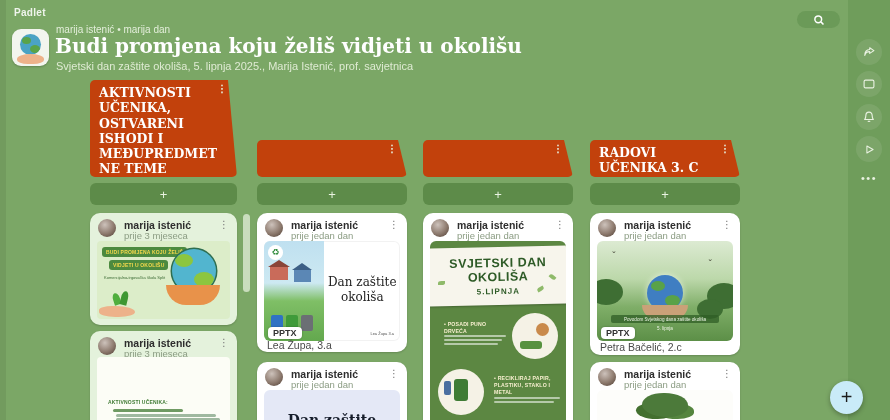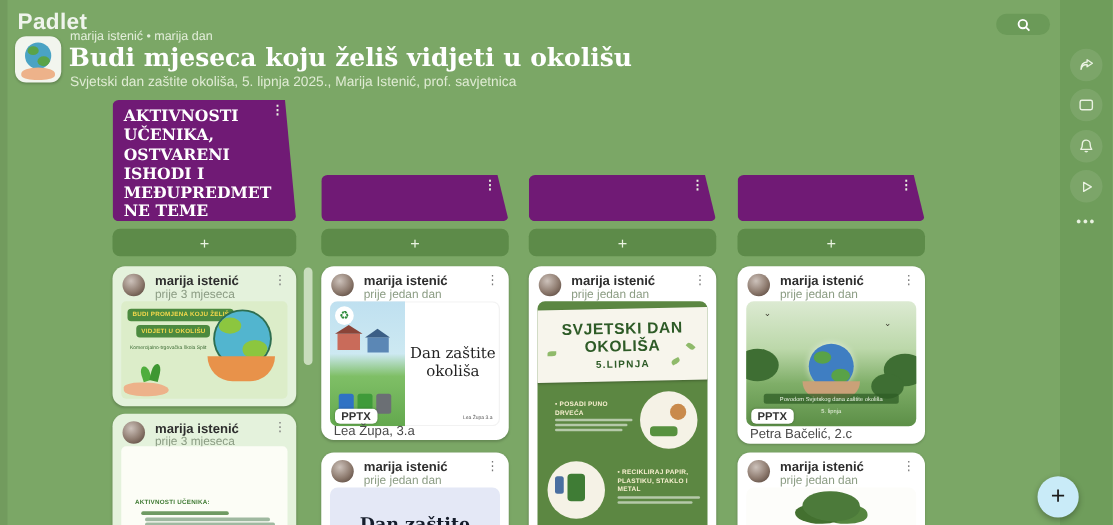--- a/index.html
+++ b/index.html
@@ -4,38 +4,38 @@
 <style>
   html,body{margin:0;padding:0;}
   body{
     width:890px;height:420px;overflow:hidden;position:relative;
     background:#7ba766;
     font-family:"Liberation Sans","DejaVu Sans",sans-serif;
     -webkit-font-smoothing:antialiased;
   }
   .abs{position:absolute;}
   
-  .logo{left:14px;top:7px;font-size:18px;font-weight:bold;color:rgba(255,255,255,.88);letter-spacing:.3px;}
+  .logo{left:14px;top:7px;font-size:10px;font-weight:bold;color:rgba(255,255,255,.88);letter-spacing:.3px;}
   .board-icon{left:12px;top:29px;width:37px;height:37px;border-radius:9px;background:#f2f5ee;box-shadow:0 1px 2px rgba(0,0,0,.2);overflow:hidden;}
   .bi-earth{position:absolute;left:8px;top:5px;width:21px;height:21px;border-radius:50%;background:#4aa3c4;overflow:hidden;}
   .bi-land1{position:absolute;left:2px;top:3px;width:9px;height:7px;border-radius:50%;background:#5aa348;}
   .bi-land2{position:absolute;right:1px;bottom:2px;width:10px;height:8px;border-radius:50%;background:#5aa348;}
   .bi-hand{position:absolute;left:5px;bottom:2px;width:27px;height:10px;border-radius:50% 50% 40% 40%;background:#edb28a;}
   .breadcrumb{left:56px;top:24px;font-size:10px;color:#e3eeda;}
   .page-title{left:55px;top:34px;font-family:"DejaVu Serif","Liberation Serif",serif;font-weight:bold;font-size:20px;color:#ffffff;}
   .page-subtitle{left:56px;top:60px;font-size:11px;color:#dfebd3;}
   .search-pill{left:797px;top:11px;width:43px;height:17px;border-radius:9px;background:#6b9a58;display:flex;align-items:center;justify-content:center;cursor:pointer;}
   .top-avatar{left:858px;top:8px;width:21px;height:21px;border-radius:50%;background:radial-gradient(circle at 38% 32%,#d9b48e 0%,#a97a53 55%,#64412c 100%);box-shadow:0 0 0 1px rgba(255,255,255,.25);cursor:pointer;}
   
   .rail{left:848px;top:0;width:42px;height:420px;background:#6f9d5b;}
   .rail-btn{position:absolute;left:856px;width:26px;height:26px;border-radius:50%;background:rgba(255,255,255,.09);display:flex;align-items:center;justify-content:center;cursor:pointer;}
   .rail-more{left:856px;top:172px;width:26px;text-align:center;color:#e9f2e1;font-size:11px;letter-spacing:1.5px;cursor:pointer;}
   .edge-strip{left:0;top:0;width:6px;height:420px;background:rgba(0,0,0,.07);}
   
-  .sec-head{position:absolute;background:#701a75;color:#fff;font-family:"DejaVu Serif","Liberation Serif",serif;font-weight:bold;font-size:12.5px;line-height:1.22;padding:5px 16px 13px 9px;box-sizing:border-box;border-radius:5px;clip-path:polygon(0 0,calc(100% - 9px) 0,100% 100%,0 100%);overflow-wrap:anywhere;}
+  .sec-head{position:absolute;background:#c2410c;color:#fff;font-family:"DejaVu Serif","Liberation Serif",serif;font-weight:bold;font-size:12.5px;line-height:1.22;padding:5px 16px 13px 9px;box-sizing:border-box;border-radius:5px;clip-path:polygon(0 0,calc(100% - 9px) 0,100% 100%,0 100%);overflow-wrap:anywhere;}
   .sec-menu{position:absolute;top:4px;right:10px;color:#e8f1e0;font-size:10px;cursor:pointer;line-height:1;}
   .add-bar{position:absolute;height:22px;background:#5d8b49;border-radius:6px;color:#e9f3e0;display:flex;align-items:center;justify-content:center;font-size:13px;cursor:pointer;}
   .scroll-thumb{left:243px;top:214px;width:7px;height:78px;border-radius:4px;background:rgba(235,244,226,.7);cursor:pointer;}
   
   .card{position:absolute;border-radius:10px;background:#fff;box-shadow:0 1px 2px rgba(0,0,0,.18);overflow:hidden;}
   .card.mint{background:#e4f2dc;}
   .chead{position:absolute;left:8px;top:6px;right:6px;height:22px;}
   .cava{position:absolute;left:0;top:0;width:18px;height:18px;border-radius:50%;background:radial-gradient(circle at 38% 32%,#cdc2bb 0%,#8d7a6e 55%,#4b3a30 100%);}
   .cname{position:absolute;left:26px;top:0;font-size:10.5px;font-weight:bold;color:#2e2e2e;white-space:nowrap;}
   .ctime{position:absolute;left:26px;top:11px;font-size:9.5px;color:#8b9c83;white-space:nowrap;}
@@ -109,21 +109,21 @@
 
 <div class="abs logo">Padlet</div>
 <div class="abs board-icon">
   <div class="bi-earth">
       <div class="bi-land1"></div>
       <div class="bi-land2"></div>
     </div>
   <div class="bi-hand"></div>
 </div>
 <div class="abs breadcrumb">marija istenić • marija dan</div>
-<div class="abs page-title">Budi mjeseca koju želiš vidjeti u okolišu</div>
+<div class="abs page-title">Budi promjena koju želiš vidjeti u okolišu</div>
 <div class="abs page-subtitle">Svjetski dan zaštite okoliša, 5. lipnja 2025., Marija Istenić, prof. savjetnica</div>
 
 <div class="abs search-pill">
   <svg width="12" height="12" viewBox="0 0 16 16" fill="none" stroke="#ffffff" stroke-width="2">
       <circle cx="7" cy="7" r="4.5"></circle>
       <line x1="10.5" y1="10.5" x2="14" y2="14"></line>
     </svg>
 </div>
 <div class="abs top-avatar"></div>
 
@@ -155,20 +155,21 @@
   <span>AKTIVNOSTI UČENIKA, OSTVARENI ISHODI I MEĐUPREDMETNE TEME</span>
   <span class="sec-menu">⋮</span>
 </div>
 <div class="sec-head" style="left:257px;top:140px;width:150px;height:37px;">
   <span class="sec-menu">⋮</span>
 </div>
 <div class="sec-head" style="left:423px;top:140px;width:150px;height:37px;">
   <span class="sec-menu">⋮</span>
 </div>
 <div class="sec-head" style="left:590px;top:140px;width:150px;height:37px;">
+  <span>RADOVI UČENIKA 3. C</span>
   <span class="sec-menu">⋮</span>
 </div>
 
 <div class="add-bar" style="left:90px;top:183px;width:147px;">+</div>
 <div class="add-bar" style="left:257px;top:183px;width:150px;">+</div>
 <div class="add-bar" style="left:423px;top:183px;width:150px;">+</div>
 <div class="add-bar" style="left:590px;top:183px;width:150px;">+</div>
 
 <div class="abs scroll-thumb"></div>
 

